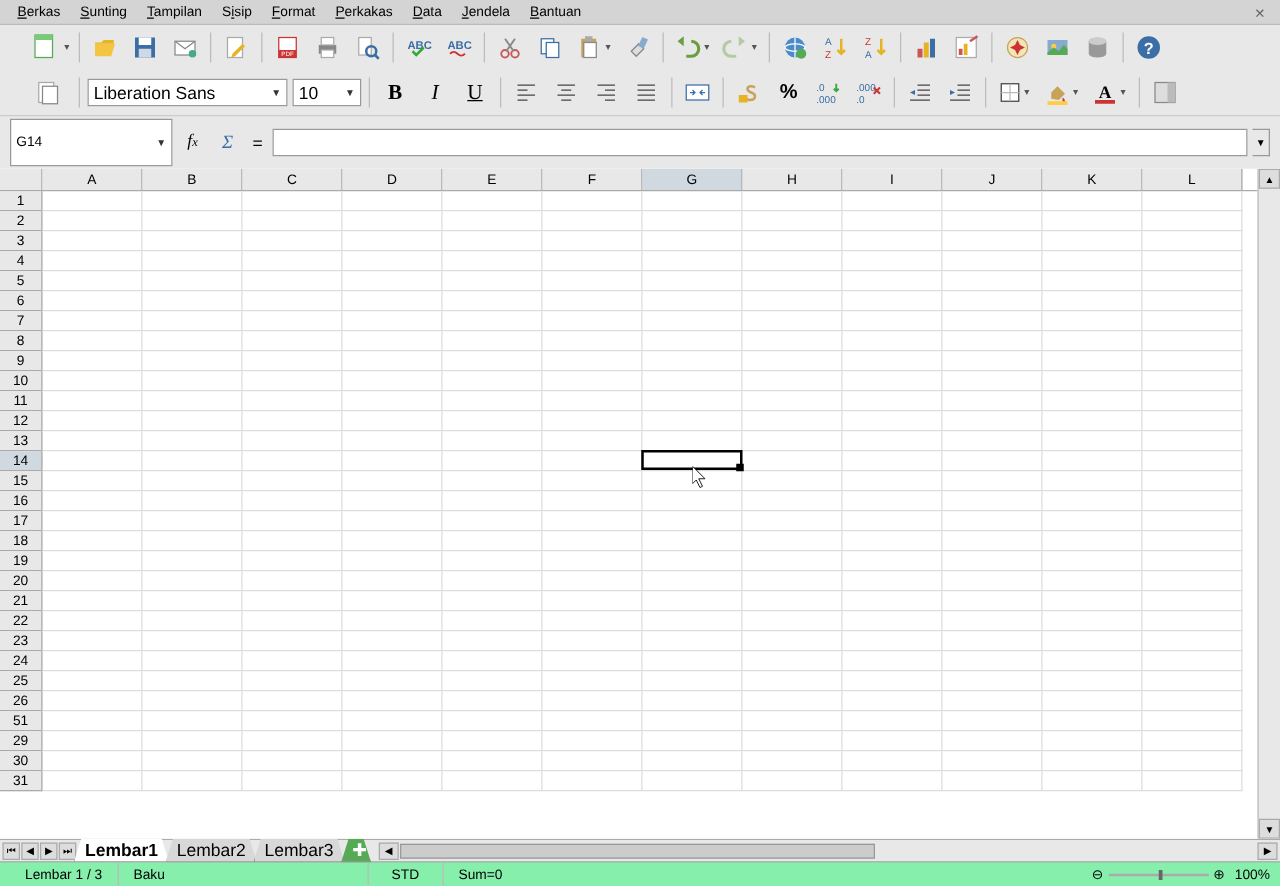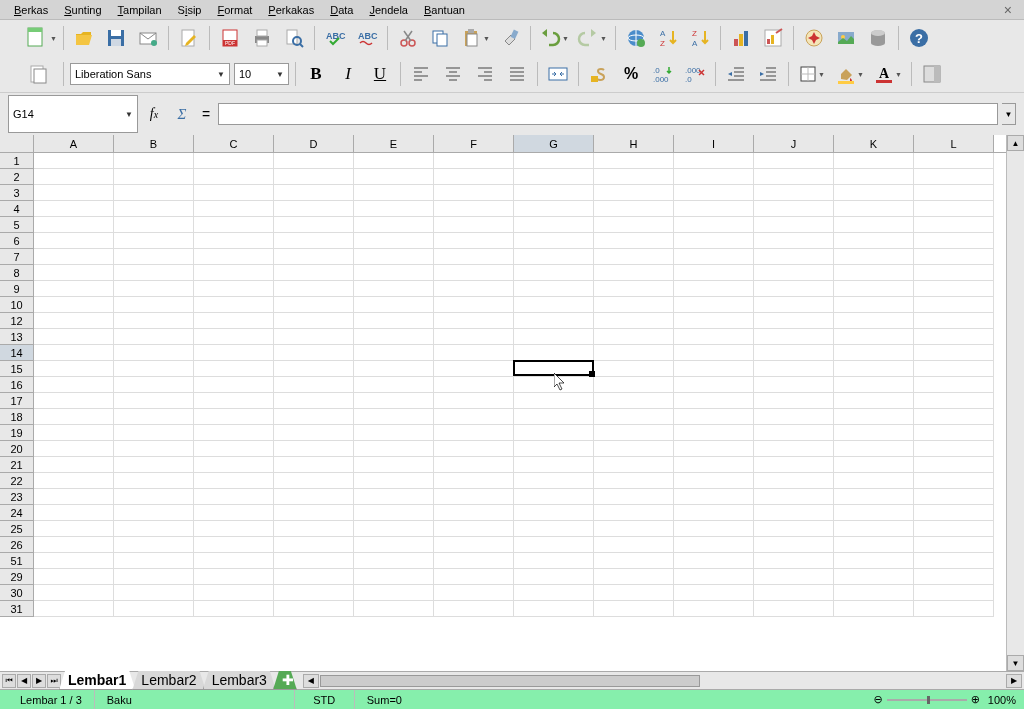--- a/index.html
+++ b/index.html
@@ -6,21 +6,21 @@
 body { width: 1024px; height: 709px; font-family: "Liberation Sans", Arial, sans-serif; font-size: 11px; background: #e8e8e8; overflow: hidden; display: flex; flex-direction: column; }
 .menubar { display: flex; align-items: center; background: #d4d4d4; padding: 4px 6px; height: 20px; border-bottom: 1px solid #bbb; }
 .menubar-item { padding: 2px 8px; cursor: pointer; }
 .menubar-item .underline { text-decoration: underline; }
 .menubar-close { margin-left: auto; font-size: 14px; color: #666; cursor: pointer; padding: 0 6px; }
 .toolbar { display: flex; align-items: center; padding: 4px 23px; gap: 4px; background: #e8e8e8; }
 .toolbar .sep { width: 1px; height: 24px; background: #bbb; margin: 0 2px; }
 .icon-btn { width: 28px; height: 28px; display: inline-flex; align-items: center; justify-content: center; cursor: pointer; border-radius: 3px; }
 .icon-btn.big { width: 34px; }
 .dropdown-arrow { font-size: 7px; color: #555; margin-left: 1px; }
-.font-select, .size-select { height: 22px; border: 1px solid #999; background: #fff; display: inline-flex; align-items: center; padding: 0 16px 0 4px; position: relative; font-size: 11px; }
+.font-select, .size-select { height: 22px; border: 1px solid #999; background: #fff; display: inline-flex; align-items: center; padding: 0 16px 0 4px; position: relative; font-size: 14px; }
 .font-select { width: 160px; }
 .size-select { width: 55px; }
 .font-select::after, .size-select::after, .namebox::after { content: "▼"; position: absolute; right: 4px; font-size: 8px; color: #333; }
 .formulabar { display: flex; align-items: center; padding: 2px 8px; gap: 4px; background: #e8e8e8; border-top: 1px solid #ccc; }
 .namebox { width: 130px; height: 38px; border: 1px solid #999; background: #fff; padding: 0 18px 0 4px; font-size: 11px; position: relative; display: flex; align-items: center; }
 .fx-btn { width: 24px; height: 22px; display: inline-flex; align-items: center; justify-content: center; cursor: pointer; font-style: italic; font-family: serif; }
 .eq { font-size: 14px; padding: 0 4px; }
 .formula-input { flex: 1; height: 22px; border: 1px solid #999; background: #fff; padding: 0 4px; font-size: 11px; }
 .formula-expand { width: 14px; height: 22px; display: flex; align-items: center; justify-content: center; border: 1px solid #999; border-left: none; background: #e8e8e8; font-size: 8px; cursor: pointer; }
 .sheet-area { flex: 1; display: flex; position: relative; overflow: hidden; background: #fff; }
@@ -576,20 +576,35 @@
           <div class="cell"></div>
           <div class="cell"></div>
           <div class="cell"></div>
           <div class="cell"></div>
           <div class="cell"></div>
           <div class="cell"></div>
           <div class="cell"></div>
           <div class="cell"></div>
         </div>
         <div class="row">
+          <div class="row-header">11</div>
+          <div class="cell"></div>
+          <div class="cell"></div>
+          <div class="cell"></div>
+          <div class="cell"></div>
+          <div class="cell"></div>
+          <div class="cell"></div>
+          <div class="cell"></div>
+          <div class="cell"></div>
+          <div class="cell"></div>
+          <div class="cell"></div>
+          <div class="cell"></div>
+          <div class="cell"></div>
+        </div>
+        <div class="row">
           <div class="row-header">12</div>
           <div class="cell"></div>
           <div class="cell"></div>
           <div class="cell"></div>
           <div class="cell"></div>
           <div class="cell"></div>
           <div class="cell"></div>
           <div class="cell"></div>
           <div class="cell"></div>
           <div class="cell"></div>

